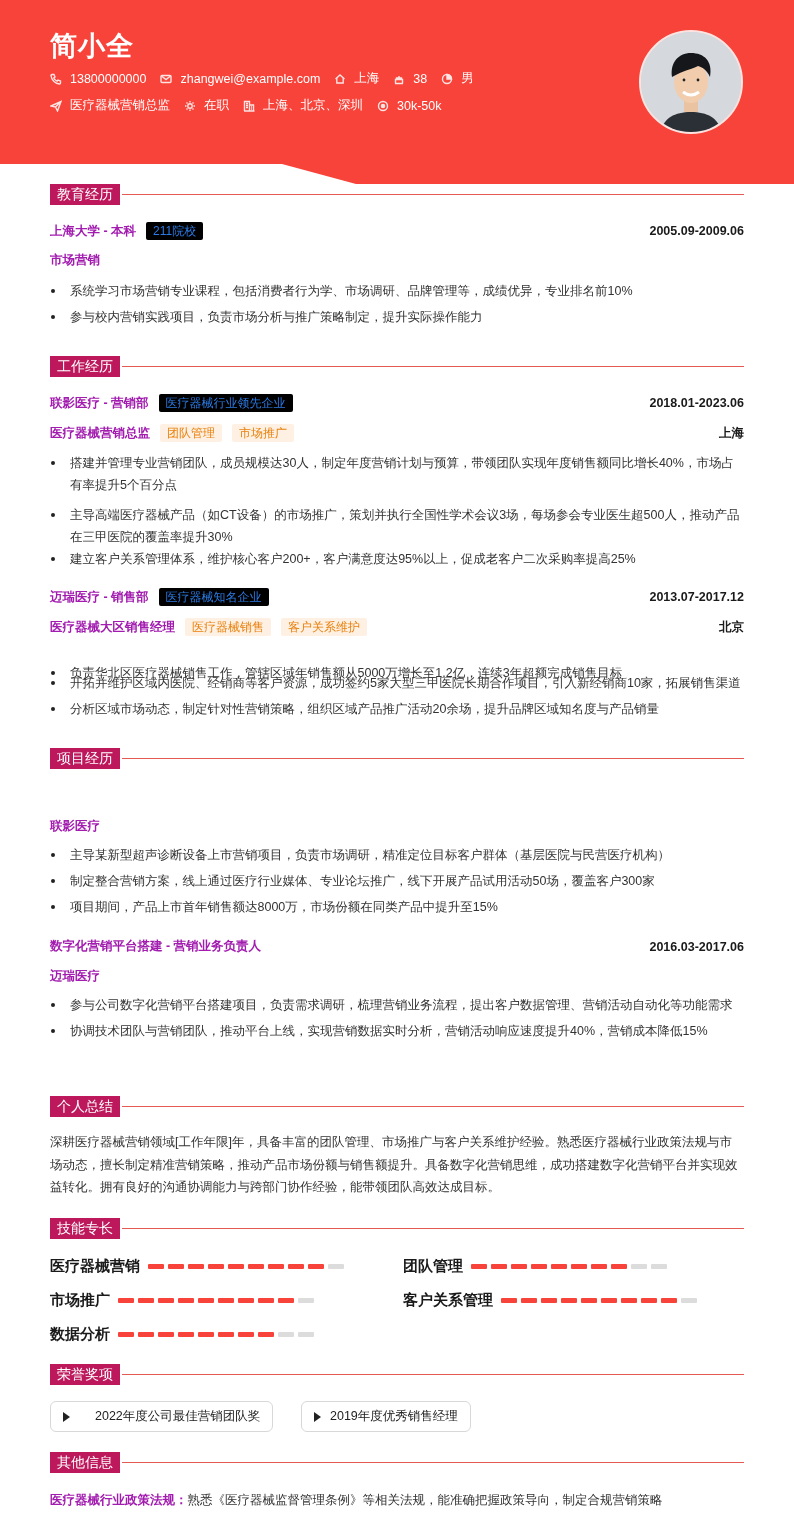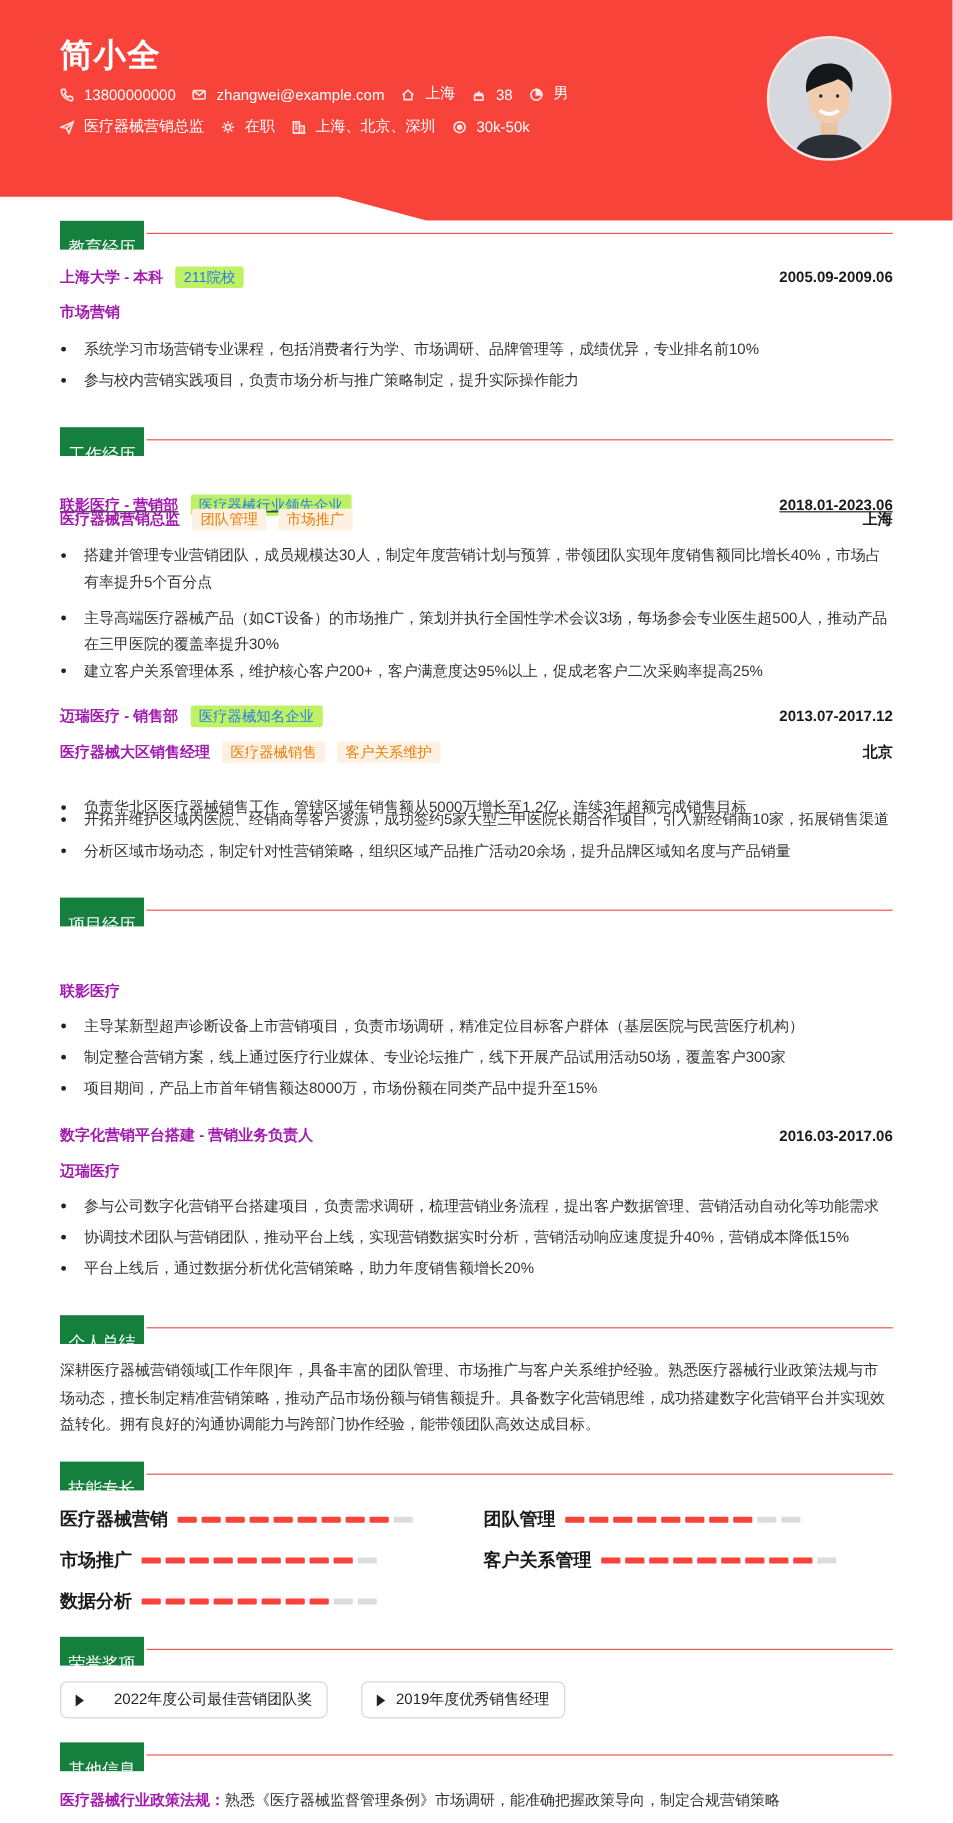--- a/index.html
+++ b/index.html
@@ -11,28 +11,28 @@
   .info-row.r1 { top: 70px; }
   .info-row.r2 { top: 97px; }
   .info-item { display: flex; align-items: center; margin-right: 14px; }
   .info-item .ico { width: 12px; height: 12px; margin-right: 8px; display: inline-flex; align-items: center; justify-content: center; opacity: 0.85; }
   .info-item .ico svg { width: 12px; height: 12px; stroke: #fff; fill: none; stroke-width: 1.4; }
   .avatar { position: absolute; left: 639px; top: 30px; width: 104px; height: 104px; border-radius: 50%; border: 2px solid #fde3e0; background: #d6d8dc; overflow: hidden; }
   .avatar svg { width: 100%; height: 100%; }
 
   .section { position: absolute; left: 50px; width: 694px; }
   .sec-head { position: relative; height: 20px; }
-  .sec-title { position: absolute; left: 0; top: 0; background: #15803d; color: #fff; font-size: 14px; padding: 12px 7px; height: 21px; line-height: 21px; }
+  .sec-title { position: absolute; left: 0; top: 0; background: #be185d; color: #fff; font-size: 14px; padding: 0 7px; height: 21px; line-height: 21px; }
   .sec-line { position: absolute; left: 72px; right: 0; top: 10px; height: 1px; background: #e45a52; }
 
   .row { position: absolute; left: 0; right: 0; display: flex; align-items: center; font-size: 12.5px; }
   .row .bold { font-weight: bold; color: #a21caf; }
   .row .right { margin-left: auto; font-weight: bold; color: #1a1a1a; }
   .tag { display: inline-block; font-size: 12px; padding: 0 7px; height: 18px; line-height: 18px; margin-left: 10px; border-radius: 2px; }
-  .tag.blue { background: #bef264; color: #2c7be5; }
+  .tag.blue { background: #000000; color: #2c7be5; }
   .tag.orange { background: #fef1e4; color: #e8800c; }
   .bullet { position: absolute; left: 0; right: 0; font-size: 12.5px; color: #333; line-height: 22px; padding-left: 20px; }
   .bullet::before { content: ""; position: absolute; left: 1px; top: 9px; width: 4px; height: 4px; border-radius: 50%; background: #222; }
   .para { position: absolute; left: 0; right: 0; font-size: 12.5px; color: #333; line-height: 22.5px; }
 
   .skill { position: absolute; display: flex; align-items: center; font-size: 15px; font-weight: bold; color: #1a1a1a; }
   .bars { display: flex; margin-left: 8px; }
   .bar { width: 16px; height: 5px; margin-right: 4px; background: #dcdcdc; border-radius: 1px; }
   .bar.on { background: #f8433a; }
 
@@ -156,21 +156,21 @@
   <div class="bullet" style="top:96px;">系统学习市场营销专业课程，包括消费者行为学、市场调研、品牌管理等，成绩优异，专业排名前10%</div>
   <div class="bullet" style="top:122px;">参与校内营销实践项目，负责市场分析与推广策略制定，提升实际操作能力</div>
 </div>
 
 <div class="section" style="top:356px;height:370px;">
   <div class="sec-head">
     <div class="sec-title">工作经历</div>
     <div class="sec-line"></div>
   </div>
 
-  <div class="row" style="top:56px;text-decoration:underline;">
+  <div class="row" style="top:38px;">
     <span class="bold">联影医疗 - 营销部</span>
     <span class="tag blue">医疗器械行业领先企业</span>
     <span class="right">2018.01-2023.06</span>
   </div>
   <div class="row" style="top:68px;">
     <span class="bold">医疗器械营销总监</span>
     <span class="tag orange">团队管理</span>
     <span class="tag orange">市场推广</span>
     <span class="right">上海</span>
   </div>
@@ -208,21 +208,20 @@
 
   <div class="row" style="top:190px;">
     <span class="bold">数字化营销平台搭建 - 营销业务负责人</span>
     <span class="right">2016.03-2017.06</span>
   </div>
   <div class="row" style="top:220px;">
     <span class="bold">迈瑞医疗</span>
   </div>
   <div class="bullet" style="top:246px;">参与公司数字化营销平台搭建项目，负责需求调研，梳理营销业务流程，提出客户数据管理、营销活动自动化等功能需求</div>
   <div class="bullet" style="top:272px;">协调技术团队与营销团队，推动平台上线，实现营销数据实时分析，营销活动响应速度提升40%，营销成本降低15%</div>
-  <div class="bullet" style="top:298px;">平台上线后，通过数据分析优化营销策略，助力年度销售额增长20%</div>
 </div>
 
 <div class="section" style="top:1096px;height:110px;">
   <div class="sec-head">
     <div class="sec-title">个人总结</div>
     <div class="sec-line"></div>
   </div>
   <div class="para" style="top:35px;">深耕医疗器械营销领域[工作年限]年，具备丰富的团队管理、市场推广与客户关系维护经验。熟悉医疗器械行业政策法规与市场动态，擅长制定精准营销策略，推动产品市场份额与销售额提升。具备数字化营销思维，成功搭建数字化营销平台并实现效益转化。拥有良好的沟通协调能力与跨部门协作经验，能带领团队高效达成目标。</div>
 </div>
 
@@ -325,15 +324,15 @@
   </div>
 </div>
 
 <div class="section" style="top:1452px;height:60px;">
   <div class="sec-head">
     <div class="sec-title">其他信息</div>
     <div class="sec-line"></div>
   </div>
   <div class="row" style="top:40px;">
     <span class="bold">医疗器械行业政策法规：</span>
-    <span style="color:#333;">熟悉《医疗器械监督管理条例》市场调研，能准确把握政策导向，制定合规营销策略</span>
+    <span style="color:#333;">熟悉《医疗器械监督管理条例》等相关法规，能准确把握政策导向，制定合规营销策略</span>
   </div>
 </div>
 
 </body></html>

